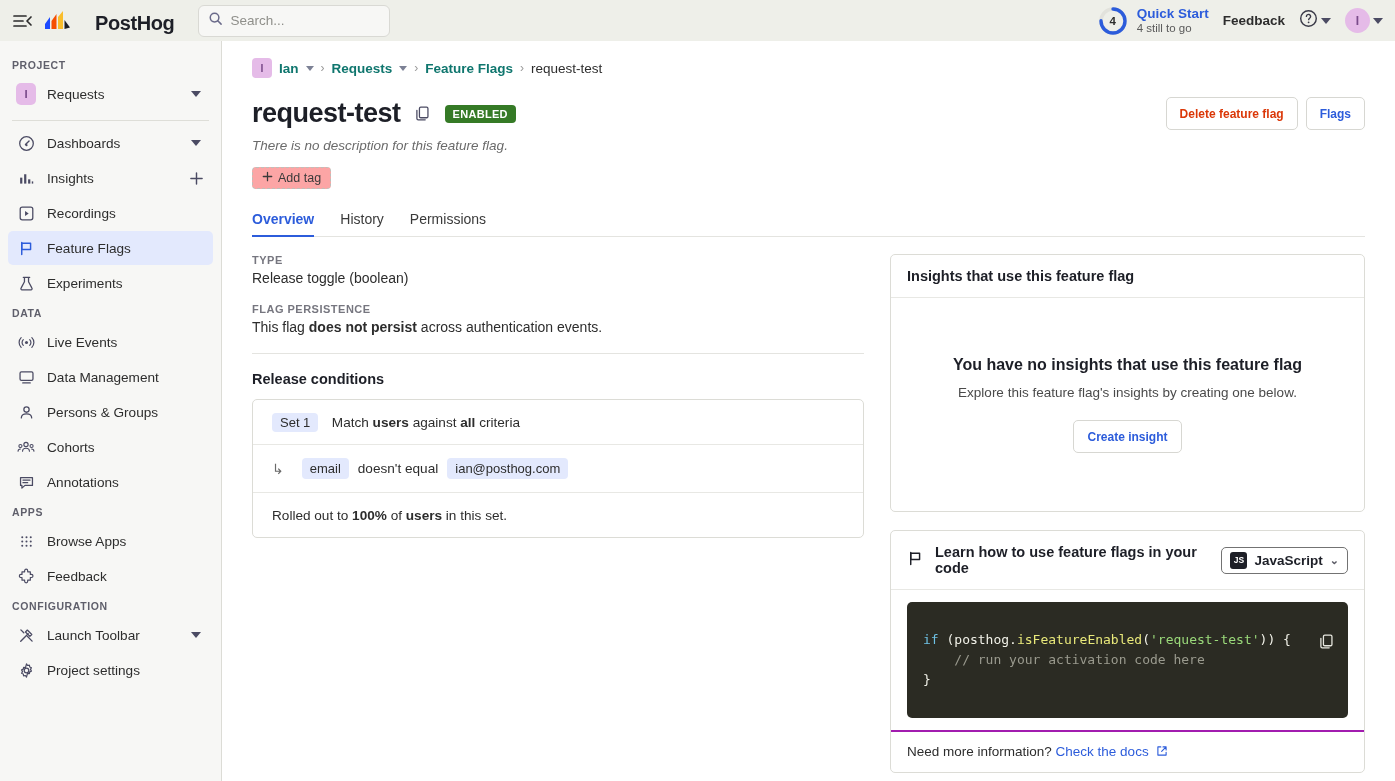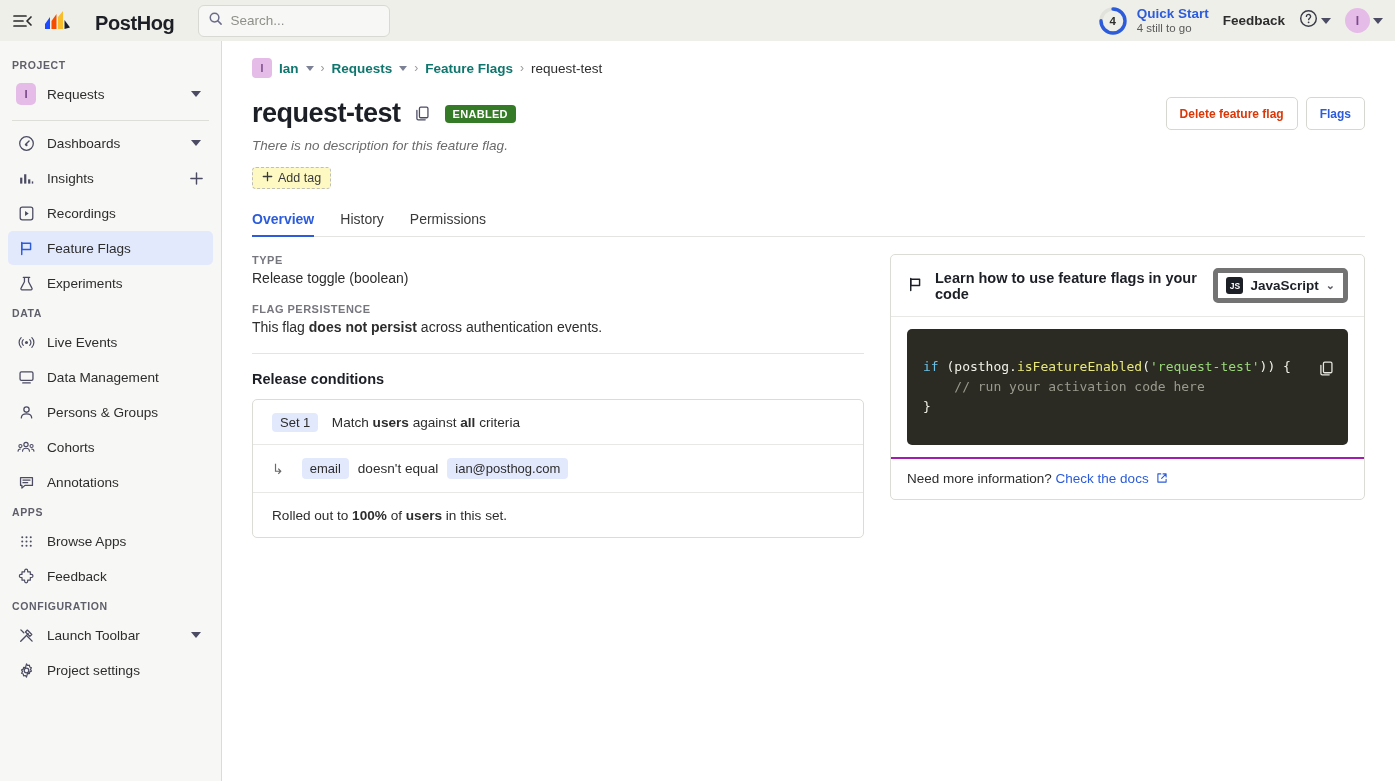--- a/index.html
+++ b/index.html
@@ -131,21 +131,21 @@
   .btn-danger { color: #db3707; }
   .btn-primary-text { color: #2c5cdb; }
 
   .desc { font-style: italic; color: #6a6a6a; font-size: 13.5px; margin-top: 8px; }
 
   .add-tag {
     margin-top: 14px;
     display: inline-flex; align-items: center; gap: 5px;
     border: 1px dashed #bfbfba; border-radius: 4px;
     padding: 3px 9px; font-size: 12.5px; color: #3a3a3a;
-    cursor: pointer; background: #fef9c3;
+    cursor: pointer; background: #fca5a5;
   }
 
   .tabs { display: flex; gap: 26px; margin-top: 22px; border-bottom: 1px solid #e4e4e0; }
   .tab { padding-bottom: 9px; font-size: 14px; color: #3a3a3a; cursor: pointer; position: relative; }
   .tab.active { color: #2c5cdb; font-weight: 700; }
   .tab.active:after { content: ""; position: absolute; left: 0; right: 0; bottom: -1px; height: 2.5px; background: #2c5cdb; }
 
   .columns { display: flex; gap: 26px; margin-top: 17px; }
   .col-left { width: 612px; min-width: 612px; }
   .col-right { flex: 1; display: flex; flex-direction: column; gap: 18px; }
@@ -170,21 +170,21 @@
   .card-head { padding: 13px 16px; font-size: 14.5px; font-weight: 700; color: #1d1f27; border-bottom: 1px solid #e8e8e4; display: flex; align-items: center; gap: 11px; }
   .card-head .ch-title { flex: 1; }
 
   .empty-body { height: 213px; display: flex; flex-direction: column; align-items: center; justify-content: center; gap: 11px; }
   .empty-title { font-size: 16px; font-weight: 700; color: #1d1f27; }
   .empty-sub { font-size: 13.5px; color: #4a4a4a; }
   .empty-btn { margin-top: 9px; }
 
   .lang-select {
     display: flex; align-items: center; gap: 7px;
-    border: 5px solid #737373; border-radius: 5px;
+    border: 1px solid #737373; border-radius: 5px;
     padding: 4px 8px; font-size: 13.5px; cursor: pointer; background: #fff;
   }
   .js-badge { width: 17px; height: 17px; border-radius: 3px; background: #1d1f27; color: #fff; font-size: 8.5px; font-weight: 700; display: flex; align-items: center; justify-content: center; }
   .chev { color: #5a5a64; font-size: 11px; }
 
   .code-wrap { padding: 12px 16px 0 16px; }
   .code-block {
     background: #2b2b23; border-radius: 5px;
     padding: 28px 16px; position: relative;
     font-family: "DejaVu Sans Mono", monospace;
@@ -551,20 +551,30 @@
             </div>
           </div>
           <div class="cond-row">
             <span class="cond-text"><span>Rolled out to </span><span class="b">100%</span><span> of </span><span class="b">users</span><span> in this set.</span></span>
           </div>
         </div>
       </div>
 
       <div class="col-right">
 
+        <div class="card">
+          <div class="card-head">
+            <span class="ch-title">Insights that use this feature flag</span>
+          </div>
+          <div class="empty-body">
+            <div class="empty-title">You have no insights that use this feature flag</div>
+            <div class="empty-sub">Explore this feature flag's insights by creating one below.</div>
+            <button class="btn btn-primary-text empty-btn">Create insight</button>
+          </div>
+        </div>
 
         <div class="card">
           <div class="card-head">
             <span>
               <svg width="17" height="17" viewBox="0 0 20 20" fill="none">
                 <path d="M4.4 3v14" stroke="#1d1f27" stroke-width="1.7" stroke-linecap="round"></path>
                 <path d="M4.4 3.8h10.4v7.4H4.4z" stroke="#1d1f27" stroke-width="1.7" stroke-linejoin="round"></path>
               </svg>
             </span>
             <span class="ch-title">Learn how to use feature flags in your code</span>

